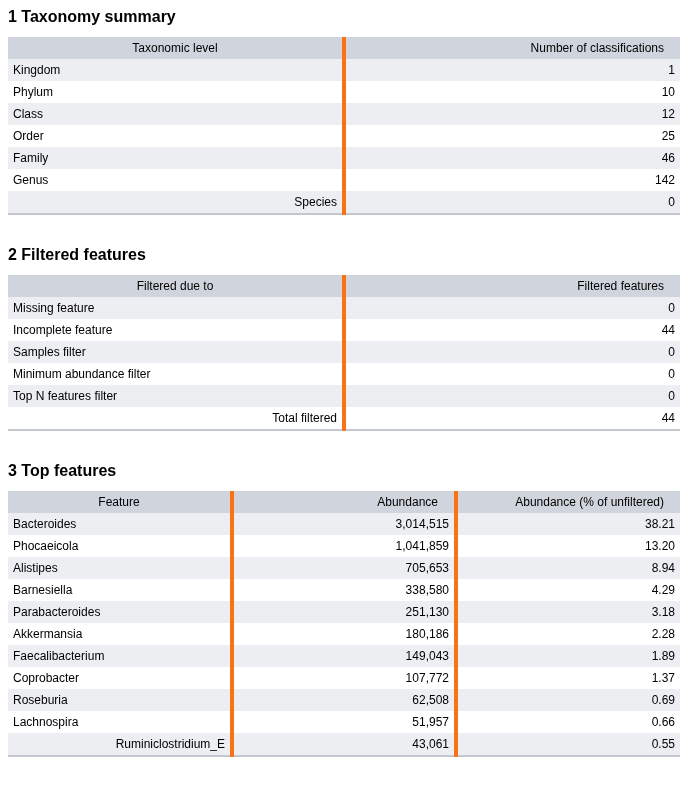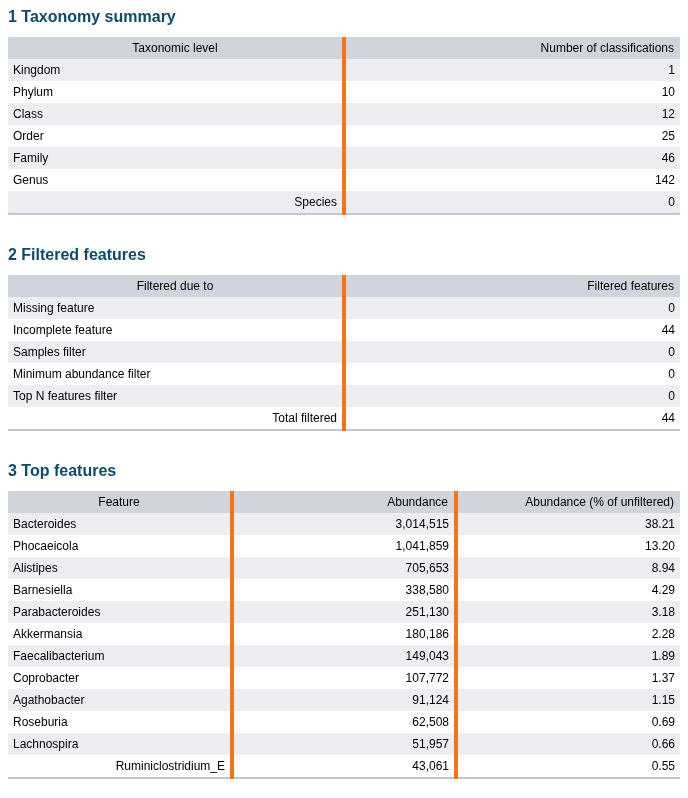--- a/index.html
+++ b/index.html
@@ -15,36 +15,36 @@
   }
   #report {
     padding: 8px;
     box-sizing: border-box;
   }
   h2.section-title {
     font-size: 16px;
     font-weight: bold;
     line-height: 18px;
     margin: 0 0 11px 0;
-    color: #0c4a6e;
+    color: #000000;
   }
   table.data-table {
     width: 100%;
     border-collapse: collapse;
     table-layout: fixed;
     margin: 0 0 31px 0;
   }
   table.data-table:last-child {
     margin-bottom: 0;
   }
   table.data-table th {
     background: var(--header-bg, #d0d5dd);
     font-weight: normal;
     text-align: center;
-    padding: 4px 6px;
+    padding: 4px 16px;
     line-height: 14px;
     overflow: hidden;
     white-space: nowrap;
   }
   table.data-table td {
     padding: 4px 5px;
     line-height: 14px;
     background: #ffffff;
     overflow: hidden;
     white-space: nowrap;
@@ -190,25 +190,20 @@
           <td>Faecalibacterium</td>
           <td>149,043</td>
           <td>1.89</td>
         </tr>
         <tr>
           <td>Coprobacter</td>
           <td>107,772</td>
           <td>1.37</td>
         </tr>
         <tr>
-          <td>Agathobacter</td>
-          <td>91,124</td>
-          <td>1.15</td>
-        </tr>
-        <tr>
           <td>Roseburia</td>
           <td>62,508</td>
           <td>0.69</td>
         </tr>
         <tr>
           <td>Lachnospira</td>
           <td>51,957</td>
           <td>0.66</td>
         </tr>
         <tr>

